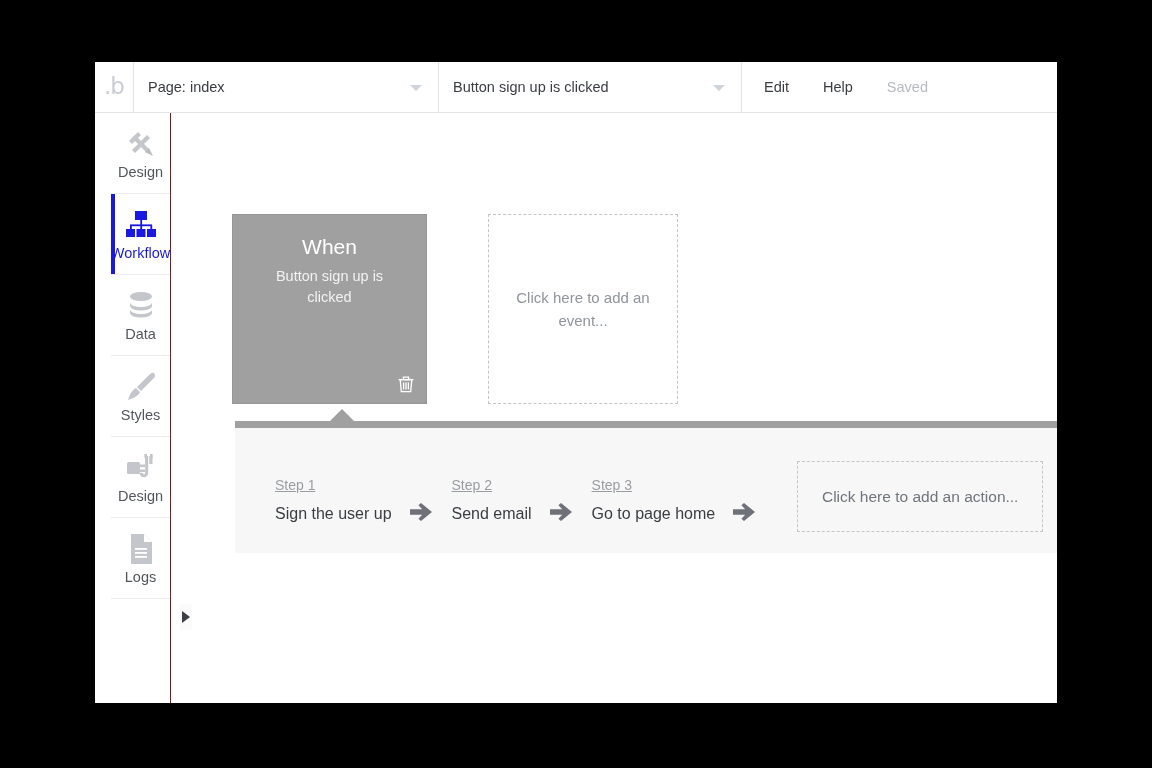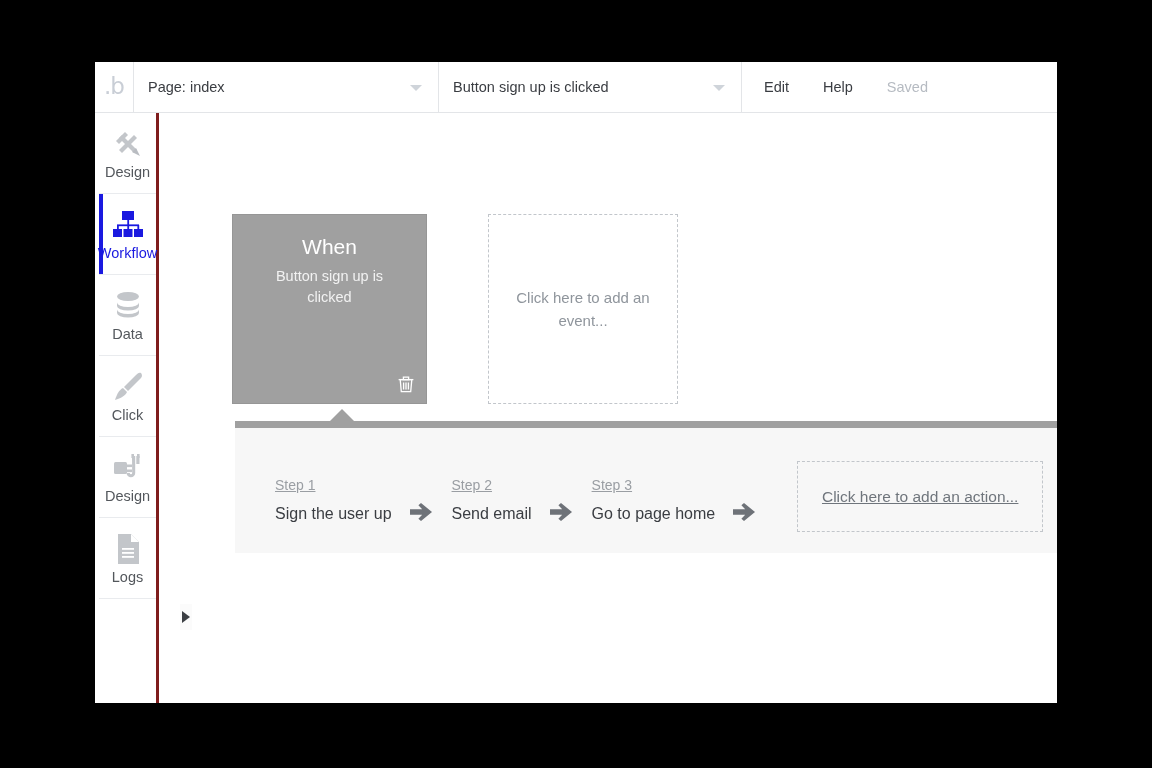--- a/index.html
+++ b/index.html
@@ -53,24 +53,24 @@
     border-left: 6px solid transparent;
     border-right: 6px solid transparent;
     border-top: 6px solid #cfd4da;
   }
   .menu-items { display: flex; align-items: center; padding-left: 22px; gap: 34px; }
   .menu-item { font-size: 14.5px; color: #3a3d42; cursor: pointer; white-space: nowrap; }
   .menu-item.muted { color: #b6bbc2; cursor: default; }
 
   
   #sidebar {
-    position: absolute; left: 4px; top: 51px;
+    position: absolute; left: 16px; top: 51px;
     width: 60px; height: 590px;
     background: #ffffff;
-    border-right: 3px solid #7f1d1d;
+    border-right: 1px solid #7f1d1d;
   }
   .side-item {
     position: relative;
     height: 81px;
     border-bottom: 1px solid #e9ebee;
     display: flex; flex-direction: column;
     align-items: center; justify-content: center;
     cursor: pointer;
     gap: 4px;
   }
@@ -169,21 +169,21 @@
     margin: 0 18px 1px 18px;
     display: flex; align-items: flex-end; padding-bottom: 1px;
   }
   #add-action-card {
     margin-left: 22px; margin-bottom: -9px;
     width: 246px; height: 71px;
     border: 1.4px dashed #c2c6cb;
     display: flex; align-items: center; justify-content: center;
     cursor: pointer;
   }
-  #add-action-card .ph { color: #6f757c; font-size: 15.5px; white-space: nowrap; text-decoration: underline; }
+  #add-action-card .ph { color: #6f757c; font-size: 15.5px; white-space: nowrap; }
 </style>
 </head>
 <body>
 
 <div id="screen">
 
   <div id="app-window">
 
     <div id="topbar">
 
@@ -258,21 +258,21 @@
 
       <div class="side-item">
         <span class="side-icon">
           <svg width="32" height="32" viewBox="0 0 32 32">
             <g fill="#c3c6ca">
               <path d="M29 2 C27 1 25.5 2.5 24 4 L12 16 L16 20 L28 8 C29.5 6.5 31 5 29 2 Z"></path>
               <path d="M11 17 C7 19 5 23 3 29 C9 27 13 25 15 21 Z"></path>
             </g>
           </svg>
         </span>
-        <span class="side-label">Click</span>
+        <span class="side-label">Styles</span>
       </div>
 
       <div class="side-item">
         <span class="side-icon">
           <svg width="32" height="30" viewBox="0 0 32 30">
             <g fill="#c3c6ca">
               <rect x="2" y="9" width="13" height="12" rx="1.5"></rect>
               <rect x="15" y="11.5" width="5" height="2.6"></rect>
               <rect x="15" y="16.5" width="5" height="2.6"></rect>
               <path d="M20 3 h3.2 v17 a4.3 4.3 0 0 1 -8.6 0 h3.2 a1.2 1.2 0 0 0 2.4 0 Z"></path>

